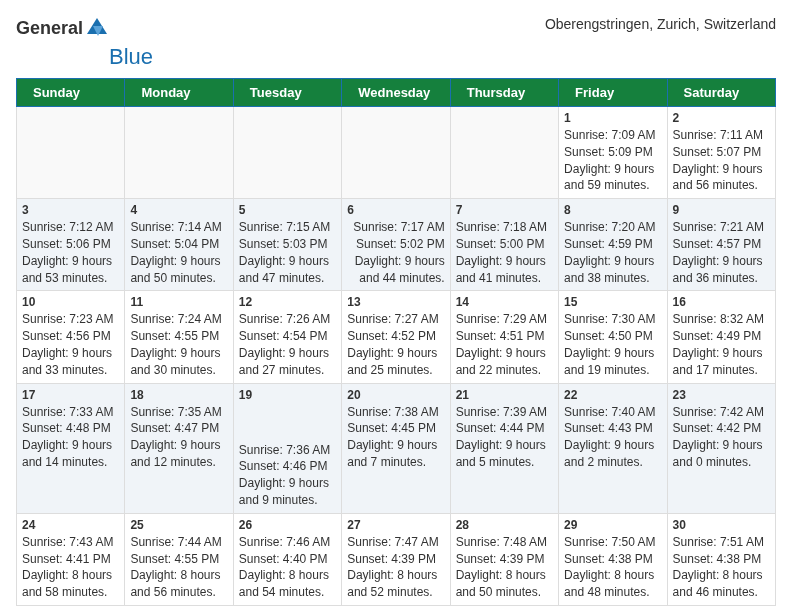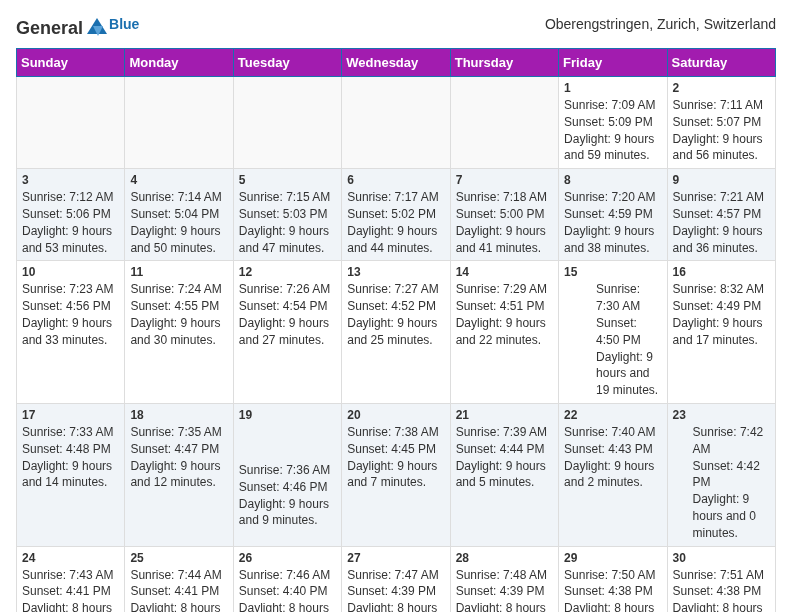--- a/index.html
+++ b/index.html
@@ -24,23 +24,24 @@
     .logo-text {
       display: flex;
       align-items: center;
     }
     .logo-general {
       font-size: 18px;
       font-weight: bold;
       color: #333;
     }
     .logo-blue {
-      font-size: 14px;
-      font-weight: bold;
+      font-size: 22px;
+      font-weight: normal;
       color: #1a6faf;
+      margin-top: 28px;
     }
     .logo-icon {
       width: 24px;
       height: 24px;
       margin-left: 2px;
     }
     .title-block {
       text-align: right;
     }
     .month-title {
@@ -51,25 +52,25 @@
     .location {
       font-size: 14px;
       color: #333;
     }
     .calendar {
       width: 100%;
       border-collapse: collapse;
       border: 1px solid #ccc;
     }
     .calendar th {
-      background-color: #a21caf;
+      background-color: #15803d;
       color: #fff;
       font-size: 13px;
       font-weight: bold;
-      padding: 6px 4px;
+      padding: 6px 16px;
       text-align: left;
       border: 1px solid #1a6faf;
     }
     .calendar td {
       width: calc(100% / 7);
       vertical-align: top;
       padding: 4px 5px;
       font-size: 10.5px;
       color: #333;
       border: 1px solid #ddd;
@@ -165,21 +166,21 @@
 Daylight: 9 hours and 50 minutes.</div>
         </td>
         <td>
           <span class="day-num">5</span>
           <div class="day-info" style="white-space: pre-line;">Sunrise: 7:15 AM
 Sunset: 5:03 PM
 Daylight: 9 hours and 47 minutes.</div>
         </td>
         <td>
           <span class="day-num">6</span>
-          <div class="day-info" style="white-space: pre-line;">Sunrise: 7:17 AM
+          <div class="day-info" style="white-space: pre-line; text-align: right;">Sunrise: 7:17 AM
 Sunset: 5:02 PM
 Daylight: 9 hours and 44 minutes.</div>
         </td>
         <td>
           <span class="day-num">7</span>
           <div class="day-info" style="white-space: pre-line;">Sunrise: 7:18 AM
 Sunset: 5:00 PM
 Daylight: 9 hours and 41 minutes.</div>
         </td>
         <td>
@@ -221,21 +222,21 @@
 Daylight: 9 hours and 25 minutes.</div>
         </td>
         <td>
           <span class="day-num">14</span>
           <div class="day-info" style="white-space: pre-line;">Sunrise: 7:29 AM
 Sunset: 4:51 PM
 Daylight: 9 hours and 22 minutes.</div>
         </td>
         <td>
           <span class="day-num">15</span>
-          <div class="day-info" style="white-space: pre-line; margin-left: 32px;">Sunrise: 7:30 AM
+          <div class="day-info" style="white-space: pre-line;">Sunrise: 7:30 AM
 Sunset: 4:50 PM
 Daylight: 9 hours and 19 minutes.</div>
         </td>
         <td>
           <span class="day-num">16</span>
           <div class="day-info" style="white-space: pre-line;">Sunrise: 8:32 AM
 Sunset: 4:49 PM
 Daylight: 9 hours and 17 minutes.</div>
         </td>
       </tr>
@@ -271,36 +272,36 @@
 Daylight: 9 hours and 5 minutes.</div>
         </td>
         <td>
           <span class="day-num">22</span>
           <div class="day-info" style="white-space: pre-line;">Sunrise: 7:40 AM
 Sunset: 4:43 PM
 Daylight: 9 hours and 2 minutes.</div>
         </td>
         <td>
           <span class="day-num">23</span>
-          <div class="day-info" style="white-space: pre-line; margin-left: 20px;">Sunrise: 7:42 AM
+          <div class="day-info" style="white-space: pre-line;">Sunrise: 7:42 AM
 Sunset: 4:42 PM
 Daylight: 9 hours and 0 minutes.</div>
         </td>
       </tr>
       <tr class="row-odd">
         <td>
           <span class="day-num">24</span>
           <div class="day-info" style="white-space: pre-line;">Sunrise: 7:43 AM
 Sunset: 4:41 PM
 Daylight: 8 hours and 58 minutes.</div>
         </td>
         <td>
           <span class="day-num">25</span>
           <div class="day-info" style="white-space: pre-line;">Sunrise: 7:44 AM
-Sunset: 4:41 PM
+Sunset: 4:55 PM
 Daylight: 8 hours and 56 minutes.</div>
         </td>
         <td>
           <span class="day-num">26</span>
           <div class="day-info" style="white-space: pre-line;">Sunrise: 7:46 AM
 Sunset: 4:40 PM
 Daylight: 8 hours and 54 minutes.</div>
         </td>
         <td>
           <span class="day-num">27</span>

